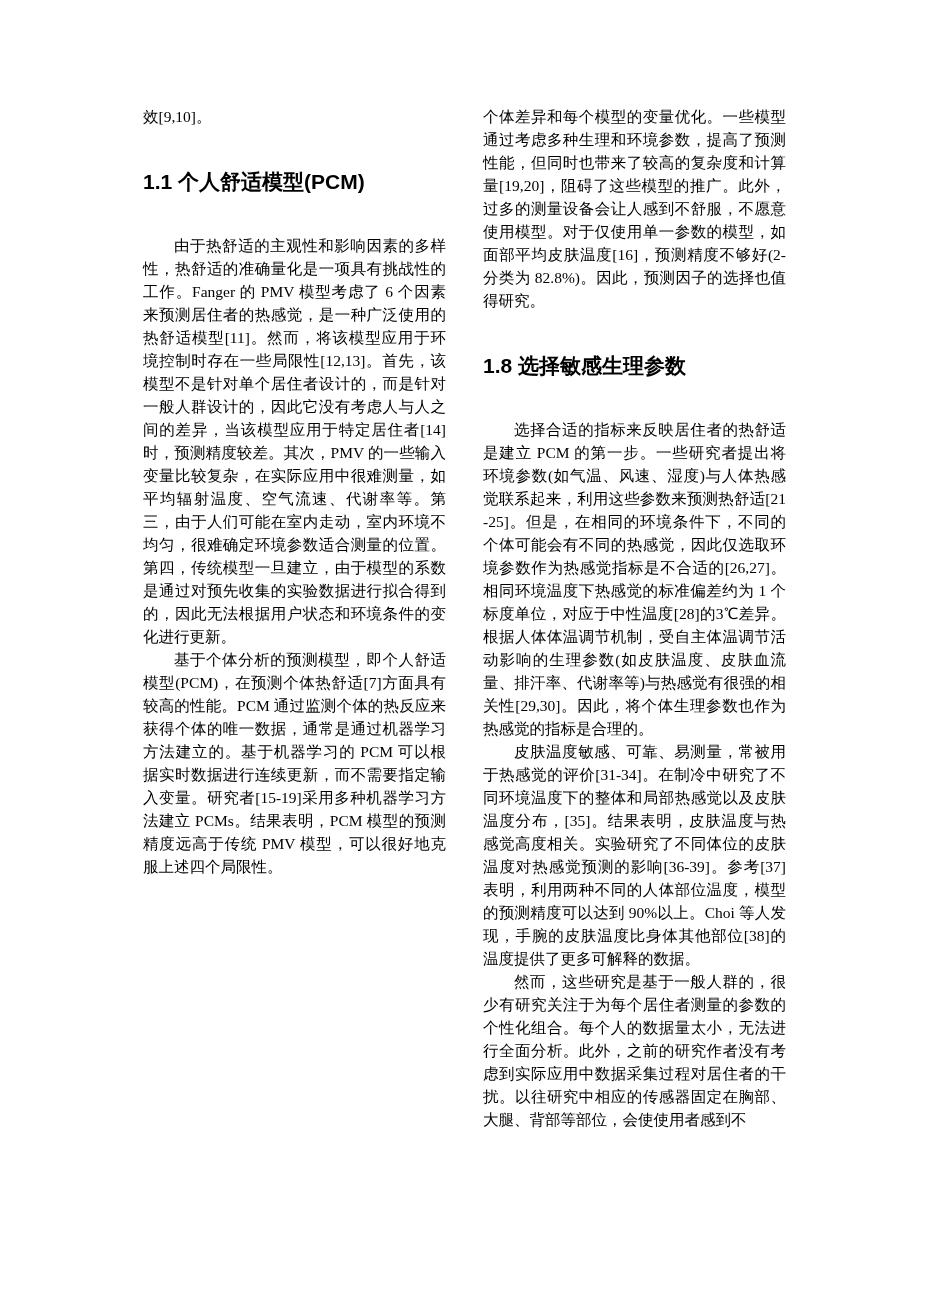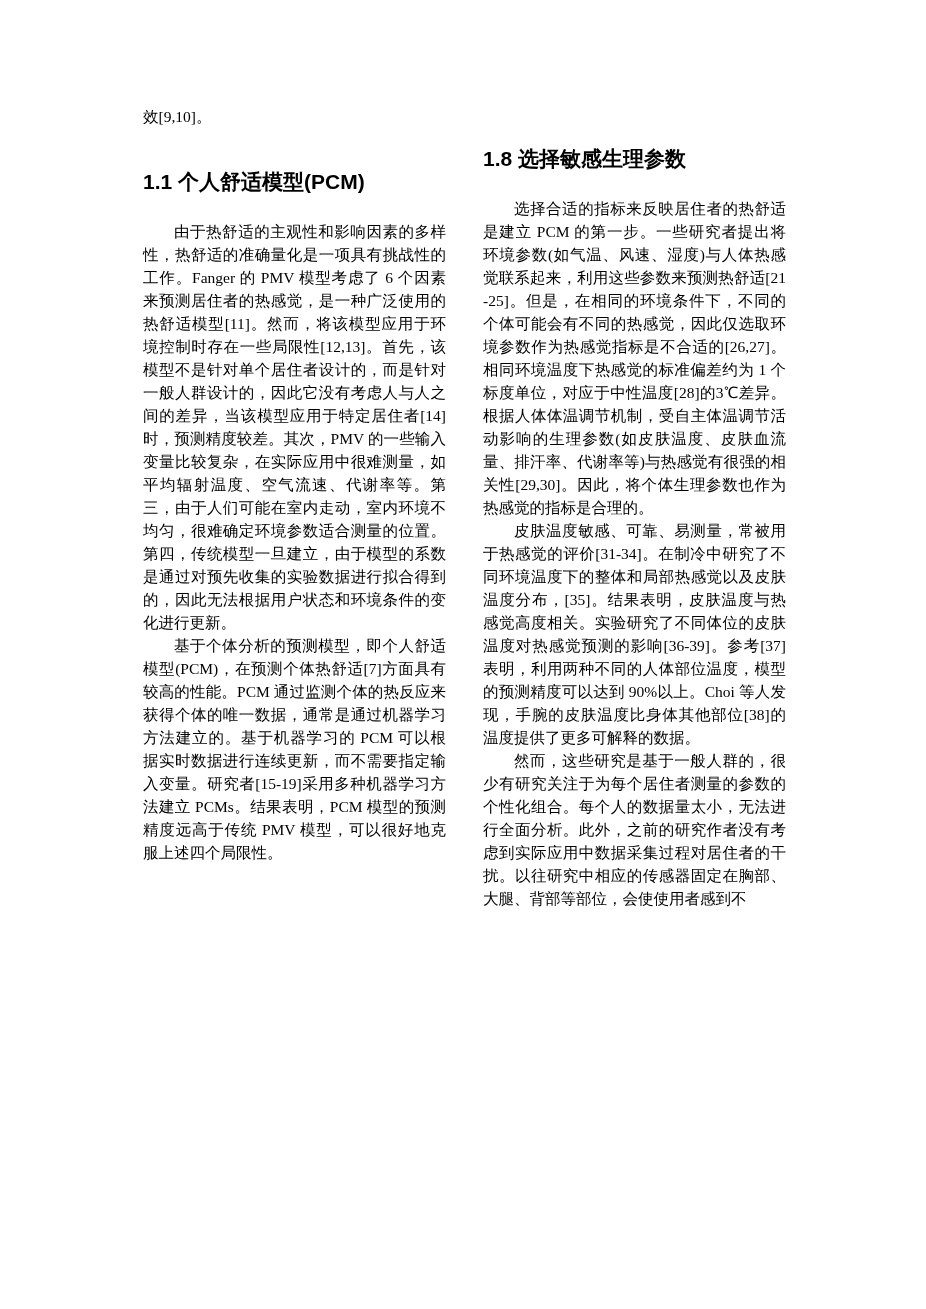--- a/index.html
+++ b/index.html
@@ -31,21 +31,21 @@
     font-size: 15.5px;
     line-height: 23px;
     color: #000000;
     text-align: justify;
     word-break: break-all;
   }
   .para.indent {
     text-indent: 2em;
   }
   .section-heading {
-    margin: 40px 0 24px 0;
+    margin: 40px 0 38px 0;
     font-family: "Liberation Sans", sans-serif;
     font-weight: bold;
     font-size: 21px;
     line-height: 28px;
     color: #000000;
     text-align: left;
   }
 </style>
 </head>
 <body>
@@ -54,20 +54,21 @@
   <div class="columns">
 
     <div class="column">
       <p class="para">效[9,10]。</p>
       <h2 class="section-heading">1.1 个人舒适模型(PCM)</h2>
       <p class="para indent">由于热舒适的主观性和影响因素的多样性，热舒适的准确量化是一项具有挑战性的工作。Fanger 的 PMV 模型考虑了 6 个因素来预测居住者的热感觉，是一种广泛使用的热舒适模型[11]。然而，将该模型应用于环境控制时存在一些局限性[12,13]。首先，该模型不是针对单个居住者设计的，而是针对一般人群设计的，因此它没有考虑人与人之间的差异，当该模型应用于特定居住者[14]时，预测精度较差。其次，PMV 的一些输入变量比较复杂，在实际应用中很难测量，如平均辐射温度、空气流速、代谢率等。第三，由于人们可能在室内走动，室内环境不均匀，很难确定环境参数适合测量的位置。第四，传统模型一旦建立，由于模型的系数是通过对预先收集的实验数据进行拟合得到的，因此无法根据用户状态和环境条件的变化进行更新。</p>
       <p class="para indent">基于个体分析的预测模型，即个人舒适模型(PCM)，在预测个体热舒适[7]方面具有较高的性能。PCM 通过监测个体的热反应来获得个体的唯一数据，通常是通过机器学习方法建立的。基于机器学习的 PCM 可以根据实时数据进行连续更新，而不需要指定输入变量。研究者[15-19]采用多种机器学习方法建立 PCMs。结果表明，PCM 模型的预测精度远高于传统 PMV 模型，可以很好地克服上述四个局限性。</p>
     </div>
 
     <div class="column">
+      <p class="para">个体差异和每个模型的变量优化。一些模型通过考虑多种生理和环境参数，提高了预测性能，但同时也带来了较高的复杂度和计算量[19,20]，阻碍了这些模型的推广。此外，过多的测量设备会让人感到不舒服，不愿意使用模型。对于仅使用单一参数的模型，如面部平均皮肤温度[16]，预测精度不够好(2-分类为 82.8%)。因此，预测因子的选择也值得研究。</p>
       <h2 class="section-heading">1.8 选择敏感生理参数</h2>
       <p class="para indent">选择合适的指标来反映居住者的热舒适是建立 PCM 的第一步。一些研究者提出将环境参数(如气温、风速、湿度)与人体热感觉联系起来，利用这些参数来预测热舒适[21-25]。但是，在相同的环境条件下，不同的个体可能会有不同的热感觉，因此仅选取环境参数作为热感觉指标是不合适的[26,27]。相同环境温度下热感觉的标准偏差约为 1 个标度单位，对应于中性温度[28]的3℃差异。根据人体体温调节机制，受自主体温调节活动影响的生理参数(如皮肤温度、皮肤血流量、排汗率、代谢率等)与热感觉有很强的相关性[29,30]。因此，将个体生理参数也作为热感觉的指标是合理的。</p>
       <p class="para indent">皮肤温度敏感、可靠、易测量，常被用于热感觉的评价[31-34]。在制冷中研究了不同环境温度下的整体和局部热感觉以及皮肤温度分布，[35]。结果表明，皮肤温度与热感觉高度相关。实验研究了不同体位的皮肤温度对热感觉预测的影响[36-39]。参考[37]表明，利用两种不同的人体部位温度，模型的预测精度可以达到 90%以上。Choi 等人发现，手腕的皮肤温度比身体其他部位[38]的温度提供了更多可解释的数据。</p>
       <p class="para indent">然而，这些研究是基于一般人群的，很少有研究关注于为每个居住者测量的参数的个性化组合。每个人的数据量太小，无法进行全面分析。此外，之前的研究作者没有考虑到实际应用中数据采集过程对居住者的干扰。以往研究中相应的传感器固定在胸部、大腿、背部等部位，会使使用者感到不</p>
     </div>
 
   </div>
 </div>
 
 </body></html>

